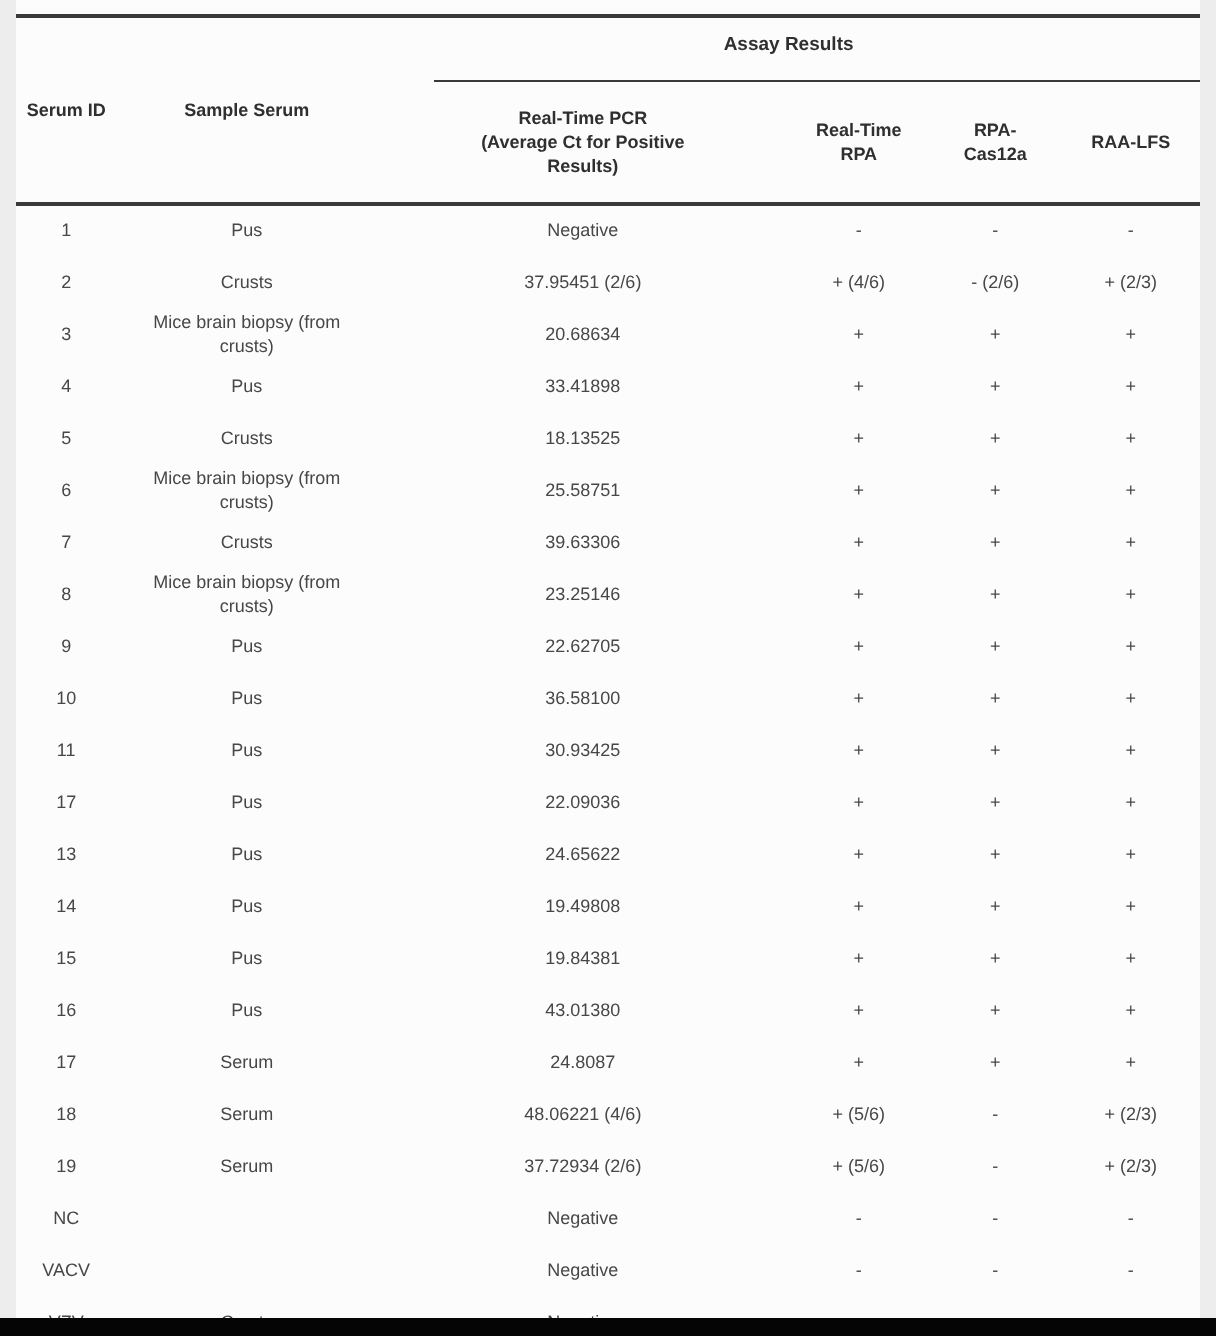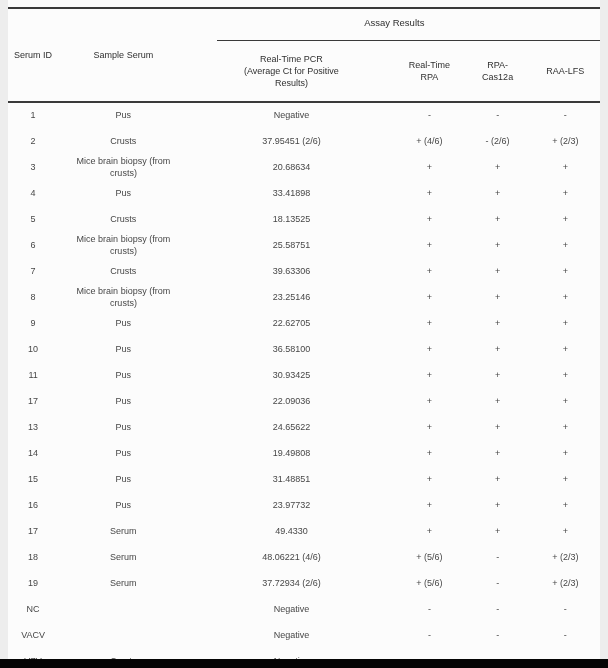--- a/index.html
+++ b/index.html
@@ -24,21 +24,21 @@
   }
   col.c-id     { width: 50px; }
   col.c-type   { width: 130px; }
   col.c-pcr    { width: 205px; }
   col.c-rpa    { width: 70px; }
   col.c-cas    { width: 66px; }
   col.c-lfs    { width: 69px; }
   thead { border-bottom: 2px solid #3a3a3a; }
   th {
     font-size: 9px;
-    font-weight: normal;
+    font-weight: bold;
     color: #2f2f2f;
     text-align: center;
     vertical-align: middle;
     padding: 2px 2px;
     line-height: 1.35;
   }
   th.group-th {
     position: relative;
     height: 24px;
     font-size: 9.5px;
@@ -217,37 +217,37 @@
           <td>14</td>
           <td>Pus</td>
           <td>19.49808</td>
           <td>+</td>
           <td>+</td>
           <td>+</td>
         </tr>
         <tr>
           <td>15</td>
           <td>Pus</td>
-          <td>31.48851</td>
+          <td>19.84381</td>
           <td>+</td>
           <td>+</td>
           <td>+</td>
         </tr>
         <tr>
           <td>16</td>
           <td>Pus</td>
-          <td>23.97732</td>
+          <td>43.01380</td>
           <td>+</td>
           <td>+</td>
           <td>+</td>
         </tr>
         <tr>
           <td>17</td>
           <td>Serum</td>
-          <td>49.4330</td>
+          <td>24.8087</td>
           <td>+</td>
           <td>+</td>
           <td>+</td>
         </tr>
         <tr>
           <td>18</td>
           <td>Serum</td>
           <td>48.06221 (4/6)</td>
           <td>+ (5/6)</td>
           <td>-</td>

